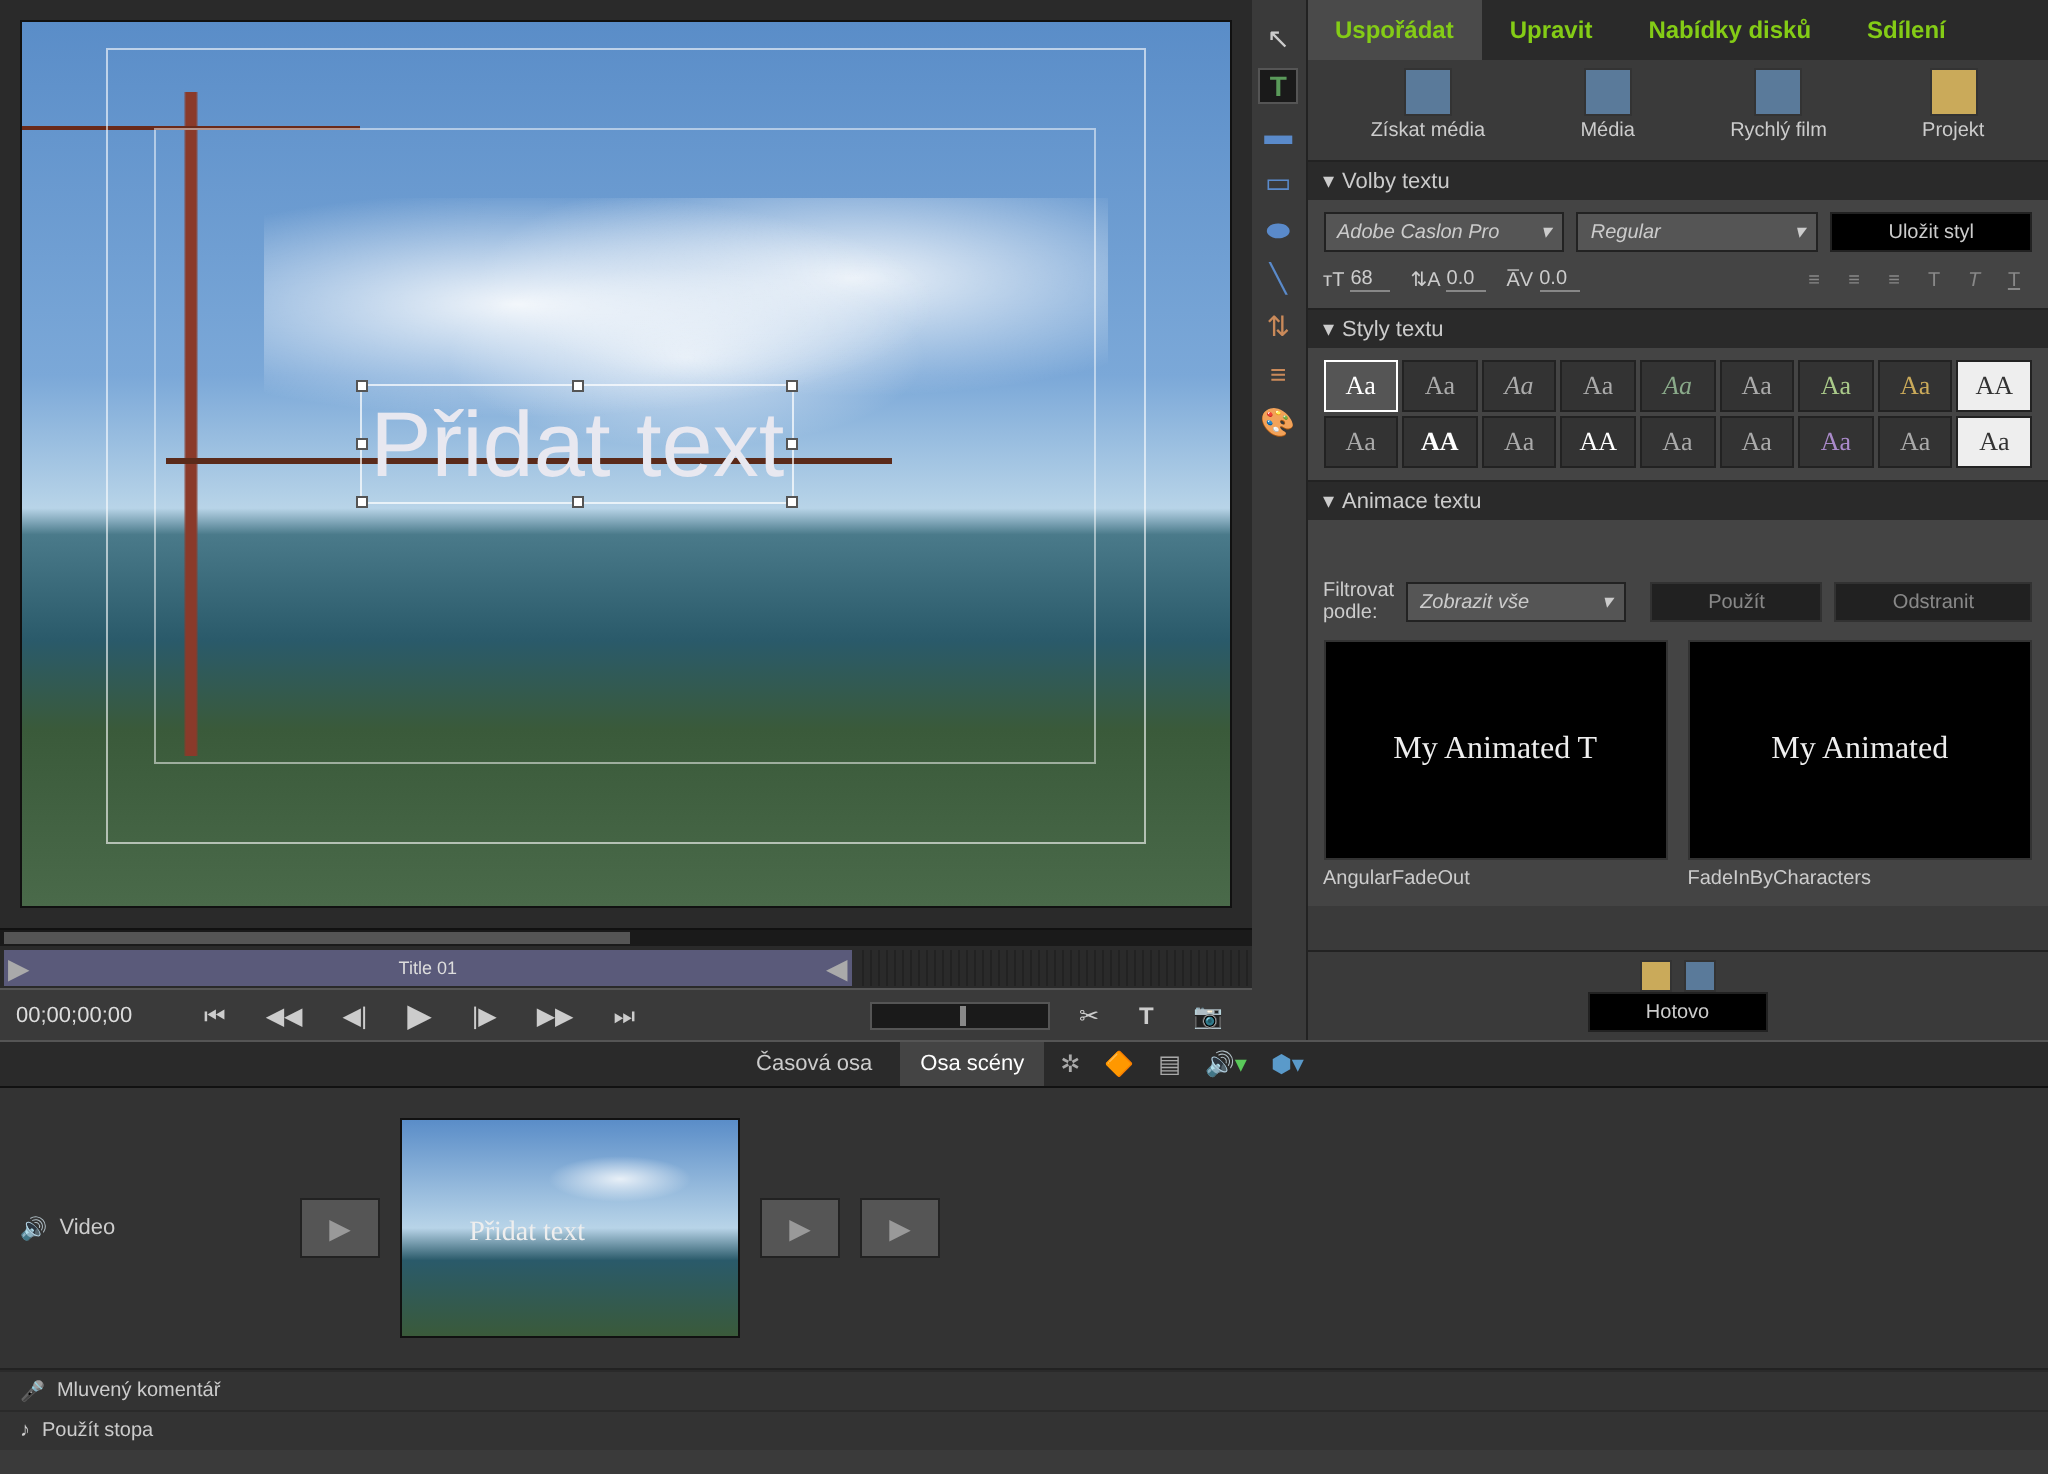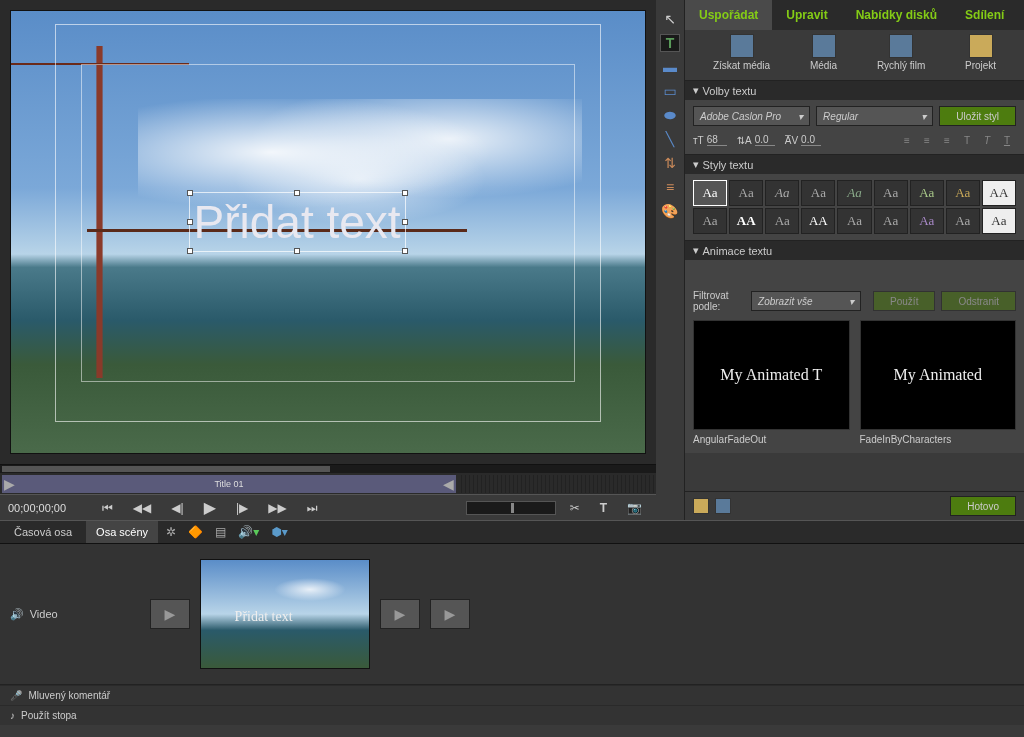--- a/index.html
+++ b/index.html
@@ -48,45 +48,45 @@
     .sub-toolbar { display: flex; height: 50px; background: #3a3a3a; padding: 4px 8px; justify-content: space-around; }
     .sub-item { display: flex; flex-direction: column; align-items: center; gap: 2px; cursor: pointer; font-size: 10px; }
     .sub-icon { width: 24px; height: 24px; background: #5a7a9a; border: 1px solid #333; }
     
     .panel-section { border-top: 1px solid #222; }
     .section-header { background: #2a2a2a; padding: 3px 8px; font-size: 11px; display: flex; align-items: center; gap: 4px; }
     .section-body { padding: 6px 8px; background: #444; }
     
     .text-opts-row1 { display: flex; gap: 6px; align-items: center; }
     .dropdown { flex: 1; height: 20px; background: #555; border: 1px solid #222; display: flex; align-items: center; padding: 0 6px; font-size: 10px; justify-content: space-between; cursor: pointer; font-style: italic; }
-    .btn-small { height: 20px; padding: 0 16px; background: #4d7c0f; border: 1px solid #222; font-size: 10px; cursor: pointer; display: flex; align-items: center; color: #ccc; }
+    .btn-small { height: 20px; padding: 0 28px; background: #000000; border: 1px solid #222; font-size: 10px; cursor: pointer; display: flex; align-items: center; color: #ccc; }
     .text-opts-row2 { display: flex; gap: 10px; align-items: center; margin-top: 6px; font-size: 10px; }
     .size-ctrl { display: flex; align-items: center; gap: 3px; }
     .underline-val { border-bottom: 1px solid #888; min-width: 20px; }
     .align-group { display: flex; gap: 2px; margin-left: auto; }
     .align-btn { width: 18px; height: 16px; display: flex; align-items: center; justify-content: center; cursor: pointer; color: #888; }
     
     .styles-grid { display: grid; grid-template-columns: repeat(9, 1fr); gap: 2px; }
     .style-swatch { height: 26px; background: #333; border: 1px solid #222; display: flex; align-items: center; justify-content: center; font-size: 13px; font-family: Georgia, serif; cursor: pointer; color: #aaa; }
     .style-swatch.sel { border: 1px solid #fff; background: #555; color: #fff; }
     .style-swatch.wb { background: #eee; color: #333; }
     
     .filter-row { display: flex; gap: 6px; align-items: center; font-size: 10px; margin-top: 24px; }
     .anim-section-label { background: #333; padding: 4px 8px; margin-top: 6px; font-size: 10px; display: flex; justify-content: space-between; align-items: center; }
     .anim-grid { display: flex; gap: 10px; padding: 8px; background: #444; }
     .anim-item { flex: 1; cursor: pointer; }
     .anim-preview { height: 110px; background: #000; display: flex; align-items: center; justify-content: center; font-family: Georgia, serif; font-size: 16px; color: #eee; border: 1px solid #333; }
     .anim-label { font-size: 10px; margin-top: 4px; }
     
-    .right-footer { display: flex; justify-content: space-between; align-items: center; padding: 4px 8px; background: #3a3a3a; border-top: 1px solid #222; margin-top: auto; }
+    .right-footer { display: flex; justify-content: space-between; align-items: center; padding: 4px 8px; background: #3a3a3a; border-top: 1px solid #222; margin-top: auto; flex-direction: column; }
     .footer-icons { display: flex; gap: 6px; }
     .footer-icon { width: 16px; height: 16px; }
     
     .bottom-area { background: #333; }
-    .bottom-tabs { display: flex; align-items: center; height: 24px; background: #2a2a2a; gap: 4px; padding: 0 4px; border-top: 1px solid #555; border-bottom: 1px solid #111; }
+    .bottom-tabs { display: flex; align-items: center; height: 24px; background: #2a2a2a; gap: 4px; padding: 0 4px; border-top: 1px solid #555; border-bottom: 1px solid #111; justify-content: center; }
     .btab { padding: 0 10px; line-height: 22px; font-size: 11px; cursor: pointer; color: #ccc; }
     .btab.active { background: #444; color: #fff; }
     .btab-icon { font-size: 12px; padding: 0 4px; cursor: pointer; color: #aaa; }
     
     .sceneline { display: flex; align-items: center; height: 140px; background: #333; padding: 0 10px; gap: 10px; }
     .track-label { width: 130px; font-size: 11px; display: flex; align-items: center; gap: 6px; }
     .trans-box { width: 40px; height: 30px; background: #555; border: 1px solid #222; display: flex; align-items: center; justify-content: center; font-size: 14px; color: #999; cursor: pointer; }
     .clip-thumb { width: 170px; height: 110px; background: linear-gradient(180deg, #5a8dc8 0%, #b8d4e8 50%, #2a5a6a 65%, #3a5a3a 100%); border: 1px solid #111; position: relative; cursor: pointer; }
     .clip-thumb .mini-text { position: absolute; top: 45%; left: 20%; font-family: Georgia, serif; font-size: 14px; color: #eee; }
     .clip-thumb .mini-cloud { position: absolute; top: 15%; right: 10%; width: 50%; height: 25%; background: radial-gradient(ellipse, rgba(255,255,255,0.8) 0%, transparent 60%); }

